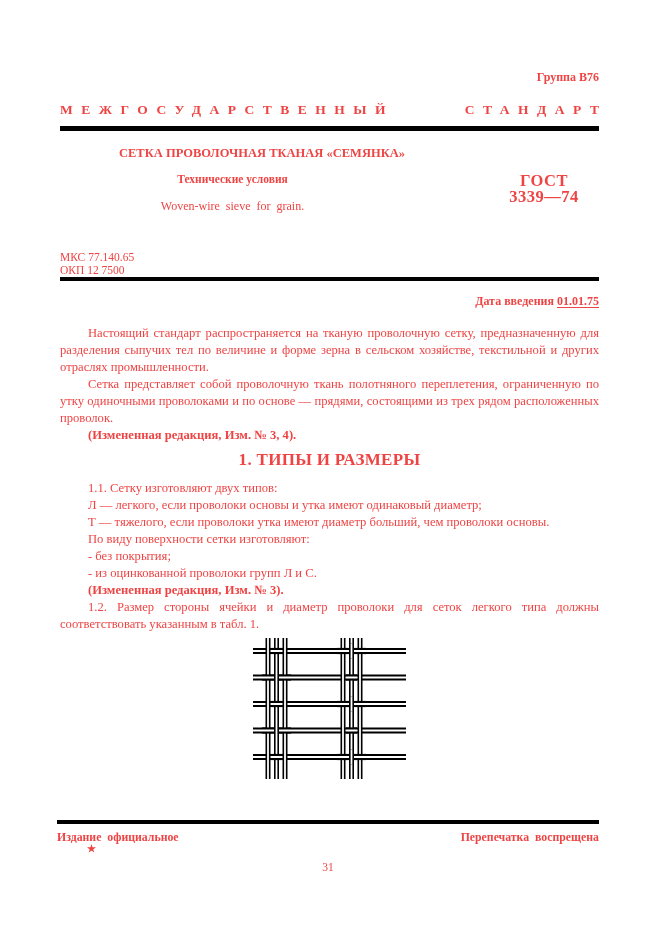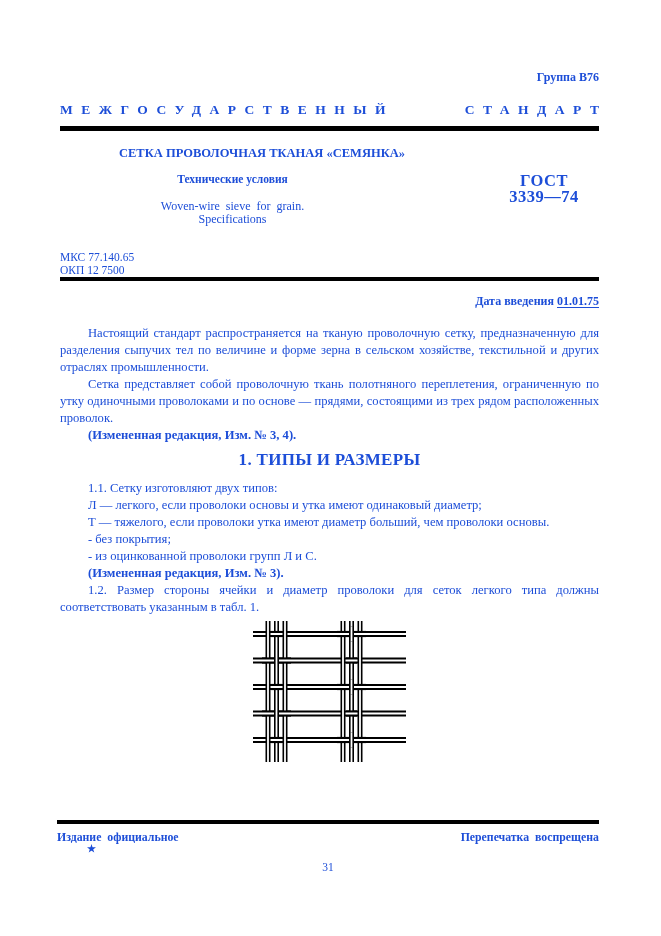--- a/index.html
+++ b/index.html
@@ -1,21 +1,21 @@
 <!DOCTYPE html>
 <html><head>
 <meta charset="utf-8">
 <style>
   html,body{margin:0;padding:0;background:#e8e8e8;}
   .page{
     position:relative;
     width:661px;height:936px;
     background:#ffffff;
     font-family:"Liberation Serif","DejaVu Serif",serif;
-    color:#1d4ed8;
+    color:#ef4444;
     overflow:hidden;
   }
   .content{padding:70px 62px 0 60px;}
   .rule{background:#000;}
   .rule-a{height:5px;margin-top:9px;}
   .rule-b{height:4px;margin-top:1px;}
   .rule-c{height:4px;}
   .group-line{text-align:right;font-weight:bold;font-size:12px;line-height:14px;}
   .standard-row{display:flex;justify-content:space-between;margin-top:18px;font-weight:bold;font-size:13.5px;line-height:15px;white-space:nowrap;}
   .spread{letter-spacing:8.5px;margin-right:-8.5px;}
@@ -54,21 +54,20 @@
     </div>
 
     <div class="rule rule-a"></div>
 
     <div class="title-flex">
       <div class="title-col">
         <div class="doc-title">СЕТКА ПРОВОЛОЧНАЯ ТКАНАЯ «СЕМЯНКА»</div>
         <div class="doc-subtitle">Технические условия</div>
         <div class="doc-en">
           <div>Woven-wire sieve for grain.</div>
-          <div>Specifications</div>
         </div>
       </div>
       <div class="designation">
         <div>ГОСТ</div>
         <div>3339—74</div>
       </div>
     </div>
 
     <div class="codes">
       <div>МКС 77.140.65</div>
@@ -87,20 +86,21 @@
       <p class="para">Сетка представляет собой проволочную ткань полотняного переплетения, ограниченную по утку одиночными проволоками и по основе — прядями, состоящими из трех рядом расположенных проволок.</p>
       <p class="para bold">(Измененная редакция, Изм. № 3, 4).</p>
     </div>
 
     <div class="section-heading">1. ТИПЫ И РАЗМЕРЫ</div>
 
     <div class="body-text items">
       <p class="para">1.1. Сетку изготовляют двух типов:</p>
       <p class="para">Л — легкого, если проволоки основы и утка имеют одинаковый диаметр;</p>
       <p class="para">Т — тяжелого, если проволоки утка имеют диаметр больший, чем проволоки основы.</p>
+      <p class="para">По виду поверхности сетки изготовляют:</p>
       <p class="para">- без покрытия;</p>
       <p class="para">- из оцинкованной проволоки групп Л и С.</p>
       <p class="para bold">(Измененная редакция, Изм. № 3).</p>
       <p class="para">1.2. Размер стороны ячейки и диаметр проволоки для сеток легкого типа должны соответствовать указанным в табл. 1.</p>
     </div>
 
     <div class="figure-wrap">
       <svg width="168" height="152" viewBox="0 0 168 152">
 
         <g stroke="#000" stroke-width="6.2">

